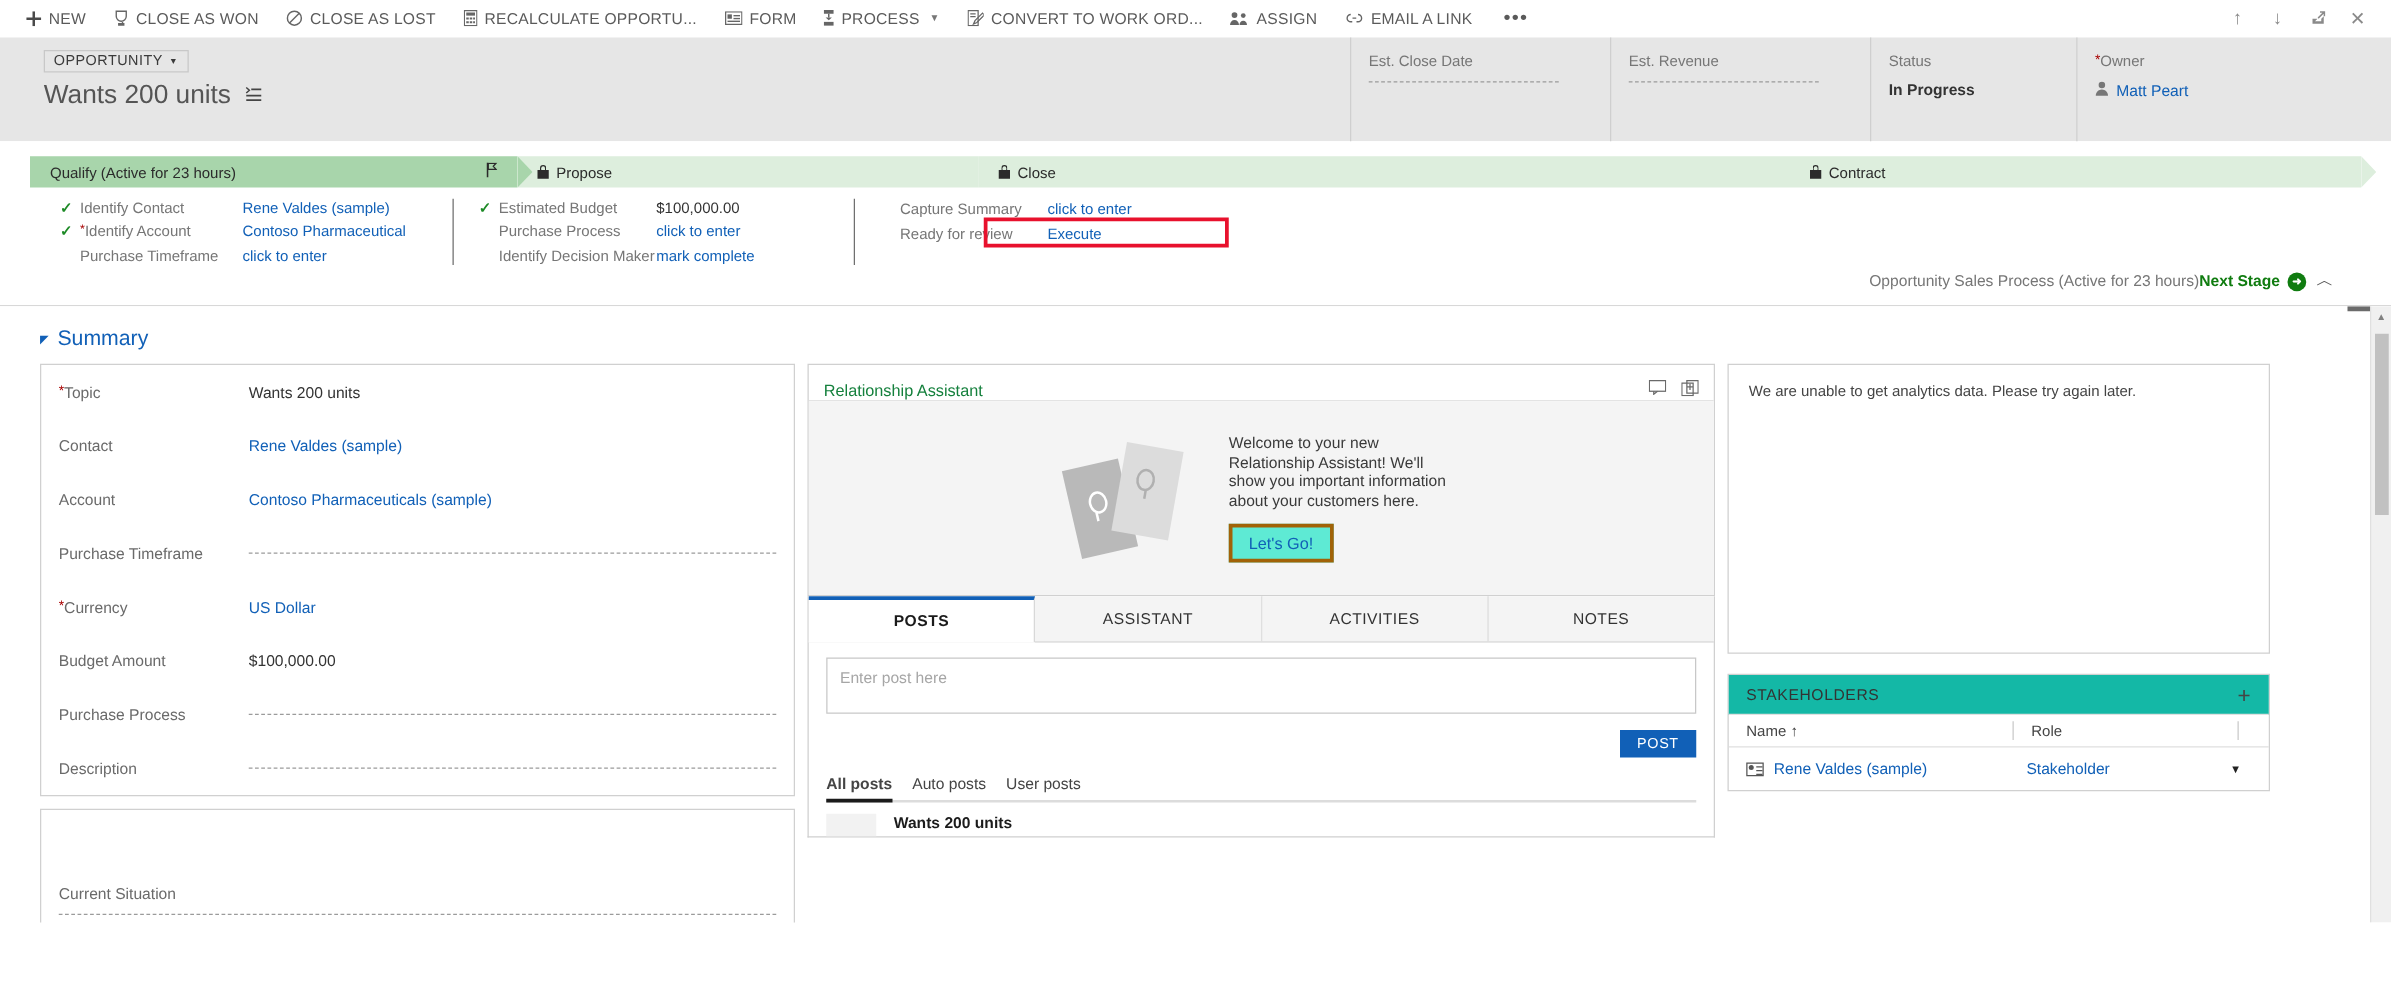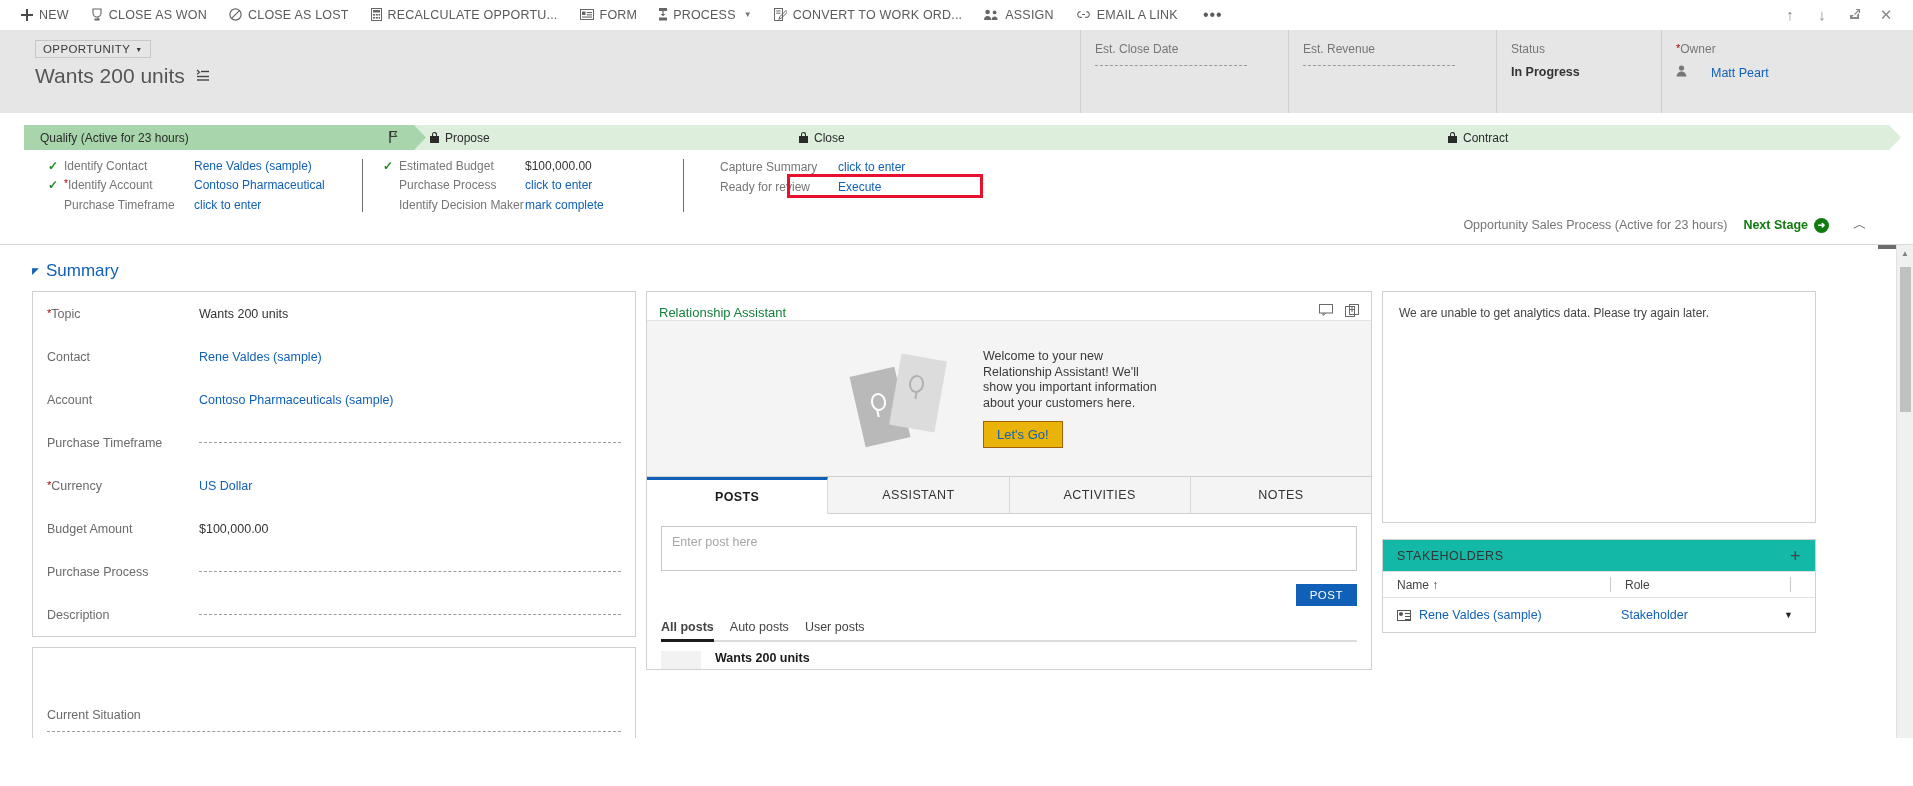--- a/index.html
+++ b/index.html
@@ -60,21 +60,21 @@
   .hdr-field.w1 { width: 208px; }
   .hdr-field.w2 { width: 208px; }
   .hdr-field.w3 { width: 165px; }
   .hdr-field.w4 { width: 200px; }
   .hdr-label { font-size: 12px; color: #767676; margin-bottom: 9px; }
   .hdr-label .req { color: #a80000; font-size: 11px; vertical-align: top; }
   .hdr-value { font-size: 12.5px; color: #333; font-weight: bold; }
   .hdr-dashes {
     border-bottom: 1px dashed #9a9a9a; width: 152px; height: 1px; margin-top: 6px;
   }
-  .hdr-owner { display: flex; align-items: center; gap: 24px; }
+  .hdr-owner { display: flex; align-items: center; gap: 6px; }
   .hdr-owner .person { color: #666; font-size: 12px; }
   .hdr-owner a { color: #1160b7; font-size: 12.5px; text-decoration: none; cursor: pointer; }
 
   
   .process-wrap { background: #fff; padding: 12px 24px 0 24px; }
   .stages { display: flex; height: 25px; }
   .stage {
     position: relative; display: flex; align-items: center;
     font-size: 12px; color: #2b2b2b;
     padding-left: 16px;
@@ -116,21 +116,21 @@
   .col-b .step-name { width: 126px; }
   .col-b .step-val { width: 140px; }
   .col-c .step-name { width: 118px; }
 
   .redbox {
     position: absolute; border: 3px solid #e8112d; pointer-events: none;
   }
 
   .proc-footer {
     display: flex; align-items: center; justify-content: flex-end;
-    gap: 16px; padding: 4px 22px 10px 0; font-size: 12.5px;
+    padding: 4px 22px 10px 0; font-size: 12.5px;
   }
   .proc-name { color: #767676; }
   .next-stage { color: #107c10; font-weight: bold; display:flex; align-items:center; gap:6px; cursor:pointer;}
   .circle-arrow {
     width: 15px; height: 15px; border-radius: 50%; background: #107c10; color: #fff;
     display:flex; align-items:center; justify-content:center; font-size: 9px;
   }
   .collapse-chev { color: #5a5a5a; font-size: 14px; cursor: pointer; padding-left: 8px;}
 
   
@@ -181,22 +181,22 @@
     background: #dcdcdc; transform: rotate(10deg);
   }
   .bulb { position:absolute; border:2px solid #fff; border-radius:50%; }
   .bulb.b1 { left: 16px; top: 40px; width: 15px; height: 18px; border-color:#fff; transform: rotate(-13deg);}
   .bulb.b2 { left: 54px; top: 22px; width: 15px; height: 18px; border-color:#b0b0b0; transform: rotate(10deg);}
   .bulb-stem { position:absolute; width:2px; height:7px; }
   .bulb-stem.s1 { left: 22px; top: 57px; background:#fff; transform: rotate(-13deg);}
   .bulb-stem.s2 { left: 60px; top: 39px; background:#b0b0b0; transform: rotate(10deg);}
   .ra-text { font-size: 12.5px; color: #3a3a3a; line-height: 15.5px; width: 180px; }
   .lets-go {
-    margin-top: 10px; display: inline-block; border: 1px solid #a16207;
-    color: #1160b7; background: #eab308; font-size: 13px; padding: 5px 13px; cursor: pointer;
+    margin-top: 10px; display: inline-block; border: 3px solid #a16207;
+    color: #1160b7; background: #5eead4; font-size: 13px; padding: 5px 13px; cursor: pointer;
   }
 
   .social { border: 1px solid #d0d0d0; border-top: none; background: #fff; }
   .tabs { display: flex; height: 37px; border-bottom: 1px solid #d0d0d0; }
   .tab {
     flex: 1; display: flex; align-items: center; justify-content: center;
     font-size: 12.5px; color: #333; background: #f4f4f4;
     border-right: 1px solid #d8d8d8; cursor: pointer; letter-spacing: .4px;
   }
   .tab.active { background: #fff; border-top: 3px solid #1160b7; border-bottom: 1px solid #fff;

